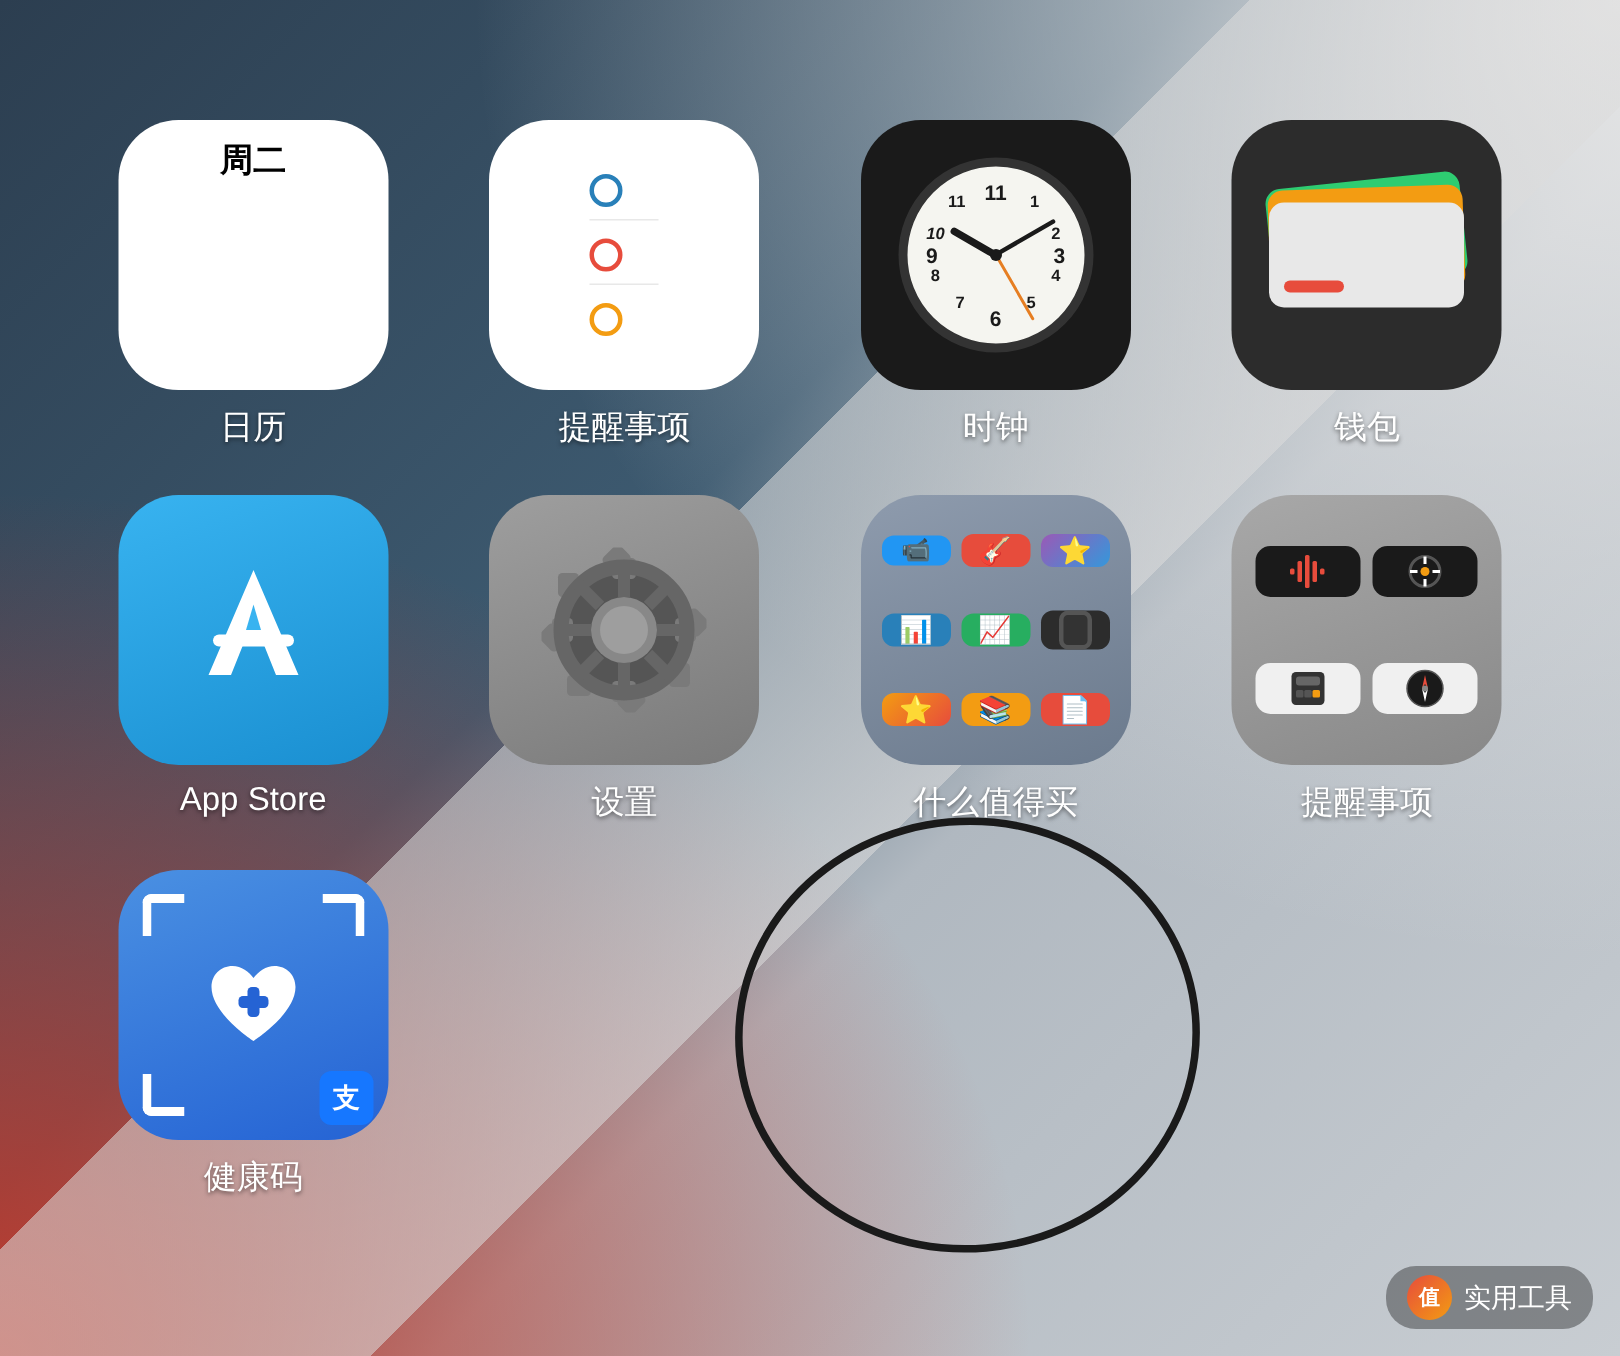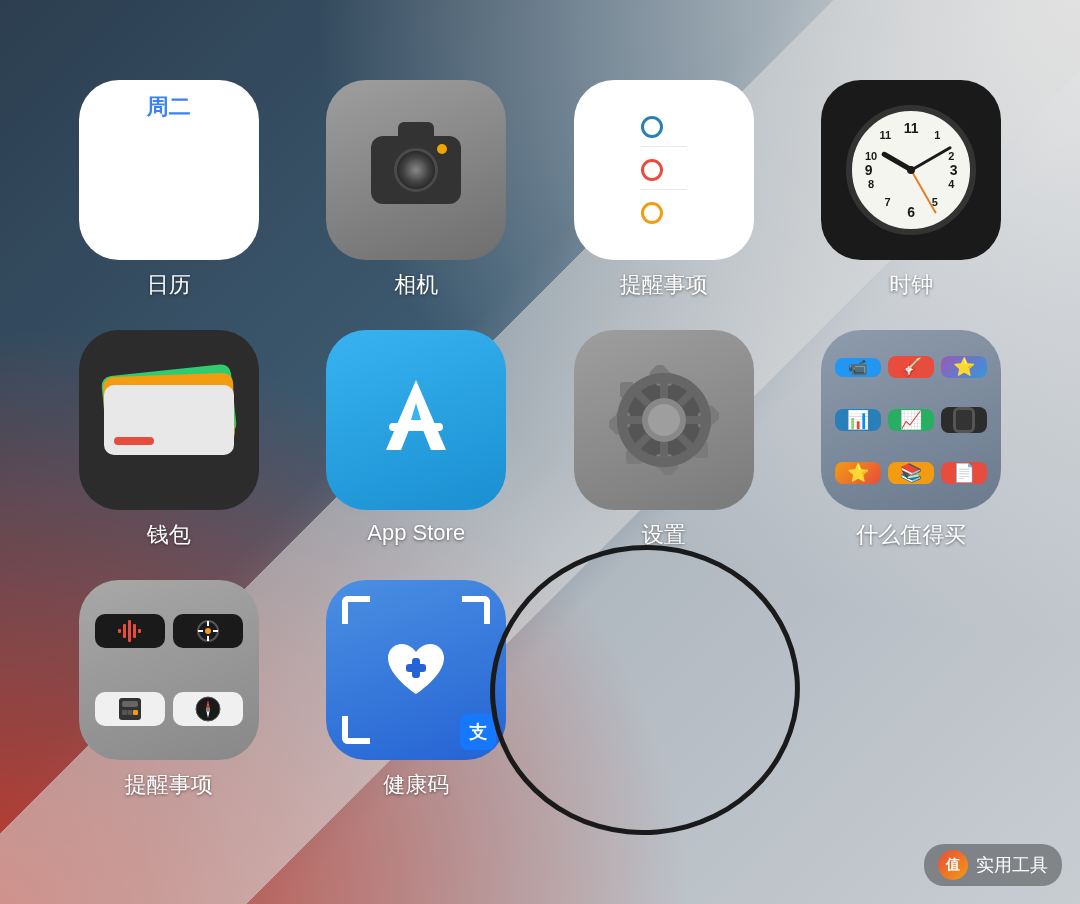--- a/index.html
+++ b/index.html
@@ -79,21 +79,21 @@
 
     
     .icon-calendar {
       background: white;
       flex-direction: column;
       border-radius: 40px;
     }
     .cal-header {
       width: 100%;
       text-align: center;
-      color: #3b82f6;
+      color: #000000;
       font-size: 22px;
       font-weight: 600;
       padding-top: 12px;
     }
     .cal-day {
       font-size: 80px;
       font-weight: 200;
       color: #1a1a1a;
       line-height: 1;
       margin-top: 2px;
@@ -321,32 +321,20 @@
 
 <div class="grid">
 
   <div class="app-item">
     <div class="app-icon icon-calendar" style="flex-direction:column; justify-content:flex-start;">
       <div class="cal-header">周二</div>
     </div>
     <span class="app-label">日历</span>
   </div>
 
-  <div class="app-item">
-    <div class="app-icon icon-camera">
-      <div class="camera-body">
-        <div class="camera-bump"></div>
-        <div class="camera-lens">
-          <div class="camera-lens-inner"></div>
-        </div>
-        <div class="camera-dot"></div>
-      </div>
-    </div>
-    <span class="app-label">相机</span>
-  </div>
 
 
   <div class="app-item">
     <div class="app-icon icon-reminders" style="display:flex; flex-direction:column; justify-content:center; padding:20px 22px; gap:4px;">
       <div class="reminder-row">
         <div class="reminder-dot" style="border-color:#2980b9;"></div>
         <div class="reminder-line"></div>
         <div class="reminder-line" style="width:30%;"></div>
       </div>
       <div class="reminder-row">
@@ -371,21 +359,21 @@
         <span class="clock-number" style="top:50%; left:86%;">3</span>
         <span class="clock-number" style="top:86%; left:50%;">6</span>
         <span class="clock-number" style="top:50%; left:14%;">9</span>
         <span class="clock-number" style="top:20%; left:72%; font-size:11px;">1</span>
         <span class="clock-number" style="top:20%; left:28%; font-size:11px;">11</span>
         <span class="clock-number" style="top:38%; left:84%; font-size:11px;">2</span>
         <span class="clock-number" style="top:62%; left:84%; font-size:11px;">4</span>
         <span class="clock-number" style="top:77%; left:70%; font-size:11px;">5</span>
         <span class="clock-number" style="top:77%; left:30%; font-size:11px;">7</span>
         <span class="clock-number" style="top:62%; left:16%; font-size:11px;">8</span>
-        <span class="clock-number" style="top:38%; left:16%; font-size:11px;">10</span>
+        <span class="clock-number" style="top:38%; left:16%; font-size:11px;font-style:italic;">10</span>
 
         <div class="clock-hand" style="width:5px; height:34px; left:calc(50% - 2.5px); transform: rotate(-60deg); transform-origin: bottom center; bottom:50%;"></div>
 
         <div class="clock-hand" style="width:3px; height:46px; left:calc(50% - 1.5px); transform: rotate(60deg); transform-origin: bottom center; bottom:50%;"></div>
 
         <div class="clock-hand clock-hand-orange" style="width:2px; height:50px; left:calc(50% - 1px); transform: rotate(150deg); transform-origin: bottom center; bottom:50%;"></div>
         <div class="clock-center"></div>
       </div>
     </div>
     <span class="app-label">时钟</span>

